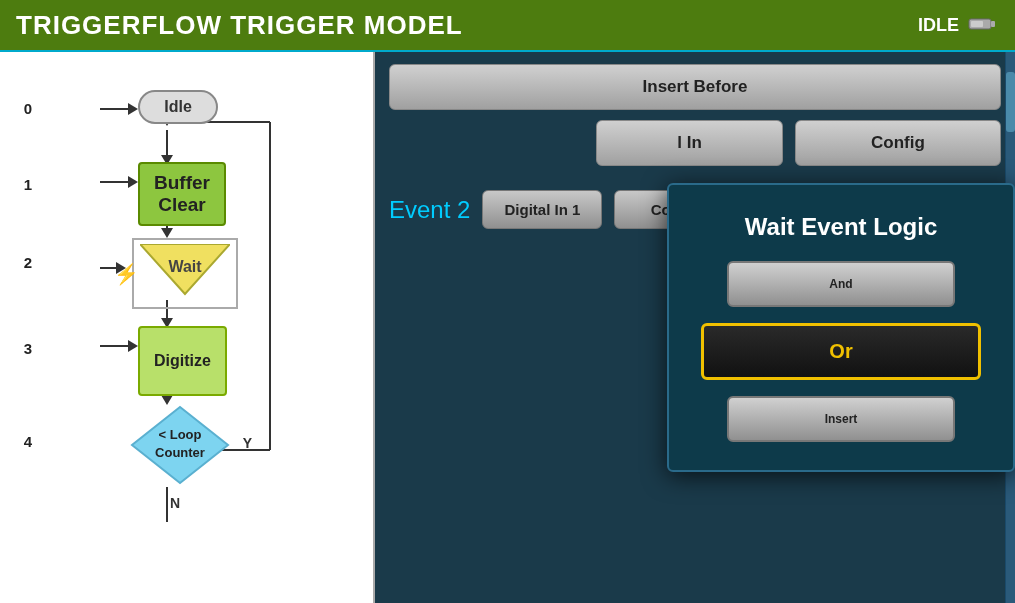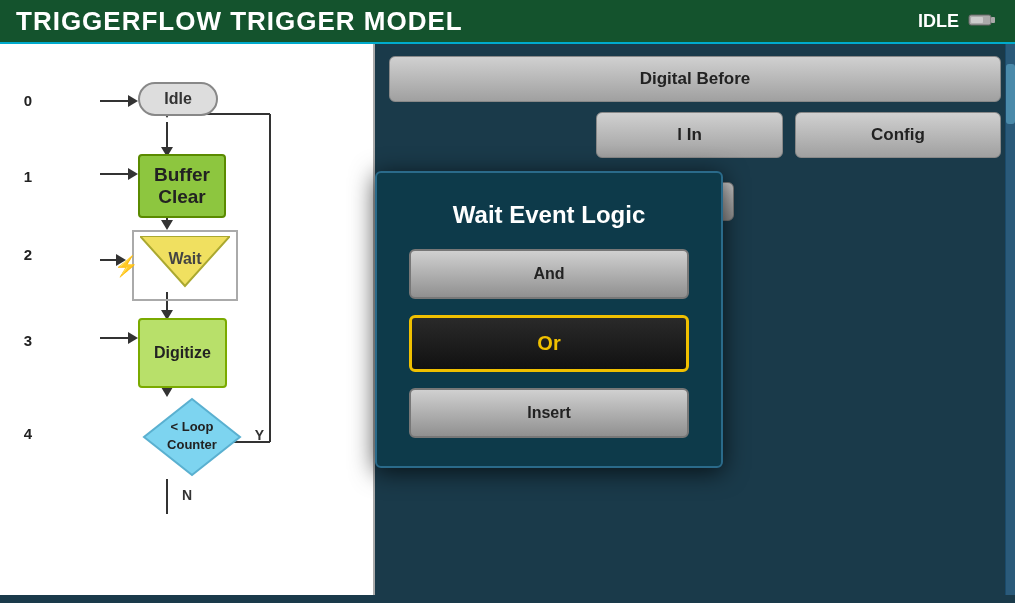--- a/index.html
+++ b/index.html
@@ -6,27 +6,27 @@
     body {
       width: 1015px;
       height: 603px;
       background: #1a3a4a;
       font-family: Arial, sans-serif;
       overflow: hidden;
     }
 
     
     .header {
-      background: #14532d;
+      background: #4d7c0f;
       border-bottom: 2px solid #00aacc;
       display: flex;
       align-items: center;
       justify-content: space-between;
       padding: 0 16px;
-      height: 44px;
+      height: 52px;
     }
     .header-title {
       color: white;
       font-size: 26px;
       font-weight: bold;
       letter-spacing: 1px;
     }
     .header-status {
       display: flex;
       align-items: center;
@@ -171,21 +171,21 @@
 
     
     .dialog-overlay {
       position: absolute;
       top: 0;
       left: 0;
       right: 0;
       bottom: 0;
       display: flex;
       align-items: center;
-      justify-content: flex-start;
+      justify-content: flex-end;
       z-index: 10;
     }
 
     .dialog-box {
       background: #0d3a4a;
       border: 2px solid #2a6a8a;
       border-radius: 6px;
       padding: 28px 32px;
       min-width: 340px;
       display: flex;
@@ -200,26 +200,26 @@
       font-size: 24px;
       font-weight: bold;
       text-align: center;
       margin-bottom: 4px;
     }
 
     .btn-dialog {
       background: linear-gradient(to bottom, #d0d0d0, #909090);
       border: 2px solid #777;
       border-radius: 6px;
-      font-size: 16px;
+      font-size: 12px;
       font-weight: bold;
       color: #222;
       cursor: pointer;
       padding: 14px 0;
-      width: 280px;
+      width: 228px;
       text-align: center;
     }
 
     .btn-dialog-selected {
       background: linear-gradient(to bottom, #2a2a2a, #111);
       border: 3px solid #f0c000;
       border-radius: 6px;
       font-size: 20px;
       font-weight: bold;
       color: #f0c000;
@@ -344,40 +344,40 @@
 
       <div class="fc-node" style="top:264px; left:30px;">
         <span class="fc-num" style="position:absolute;left:-22px;top:14px;font-size:15px;font-weight:bold;color:#222;">3</span>
         <div class="shape-rect-lightgreen" style="position:relative;left:108px;top:0;min-width:80px;">
           <span>Digitize</span>
         </div>
       </div>
 
       <div class="fc-node" style="top:343px; left:30px;">
         <span class="fc-num" style="position:absolute;left:-22px;top:28px;font-size:15px;font-weight:bold;color:#222;">4</span>
-        <div style="position:relative;left:112px;top:0;">
+        <div style="position:relative;left:100px;top:0;">
           <svg width="100" height="80">
             <polygon points="50,2 98,40 50,78 2,40" fill="#7dd4f0" stroke="#5ab0d0" stroke-width="2"></polygon>
             <text x="50" y="34" text-anchor="middle" font-size="13" font-weight="bold" fill="#222">&lt; Loop</text>
             <text x="50" y="52" text-anchor="middle" font-size="13" font-weight="bold" fill="#222">Counter</text>
           </svg>
           
           <span style="position:absolute;right:-22px;top:30px;font-size:14px;font-weight:bold;color:#333;">Y</span>
           
           <span style="position:absolute;left:40px;bottom:-22px;font-size:14px;font-weight:bold;color:#333;">N</span>
         </div>
       </div>
 
     </div>
   </div>
 
   <div class="right-panel">
 
     <div class="right-top-row">
-      <button class="btn-gray" style="flex:1;">Digital Before</button>
+      <button class="btn-gray" style="flex:1;">Insert Before</button>
     </div>
 
 
     <div class="right-mid-row">
       <div style="flex:1;"></div>
       <button class="btn-gray" style="flex:0.7;min-width:80px;">l In</button>
       <button class="btn-gray" style="flex:0.8;">Config</button>
     </div>
 
     <div style="height:10px;"></div>

